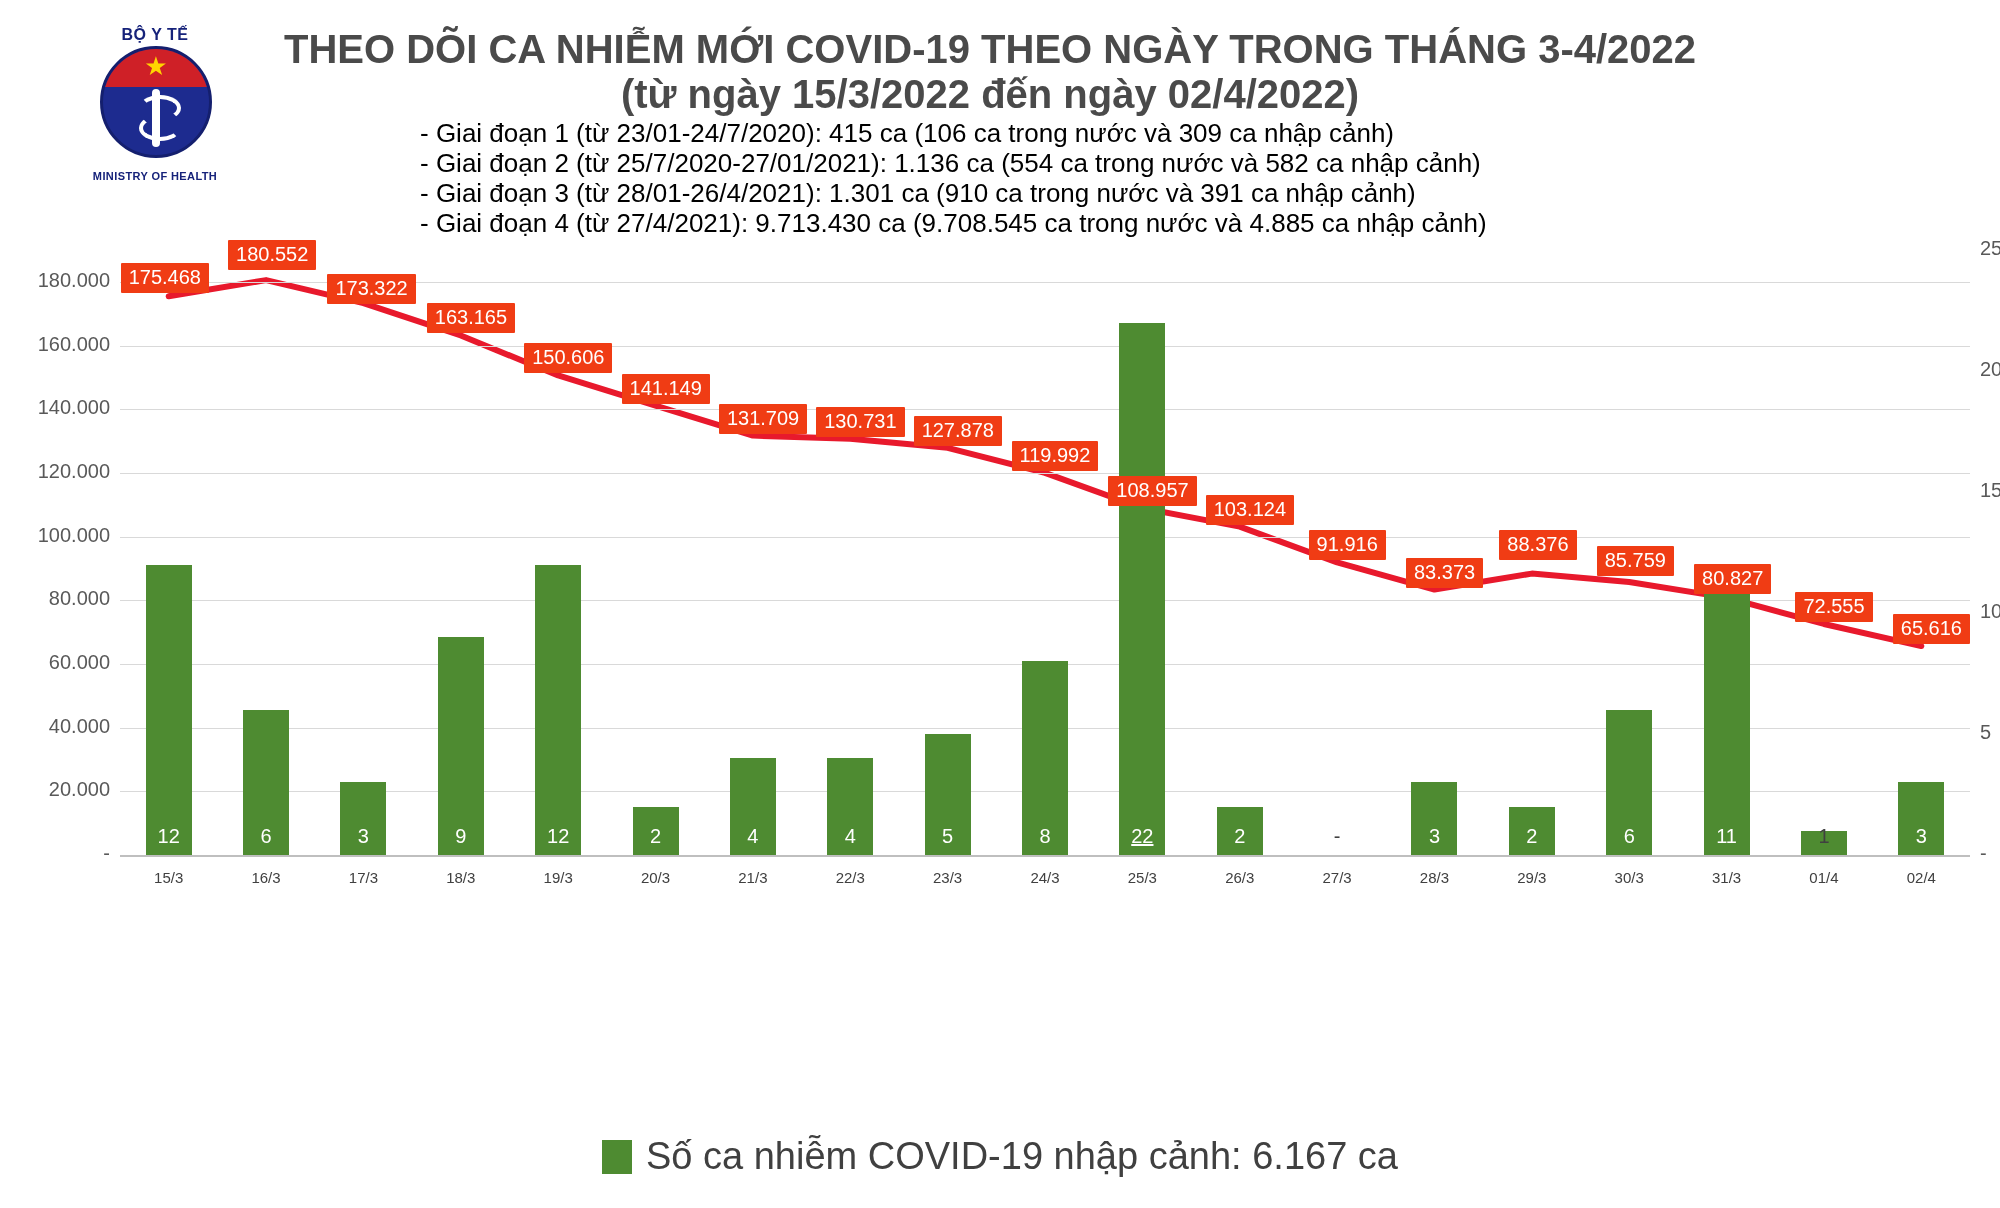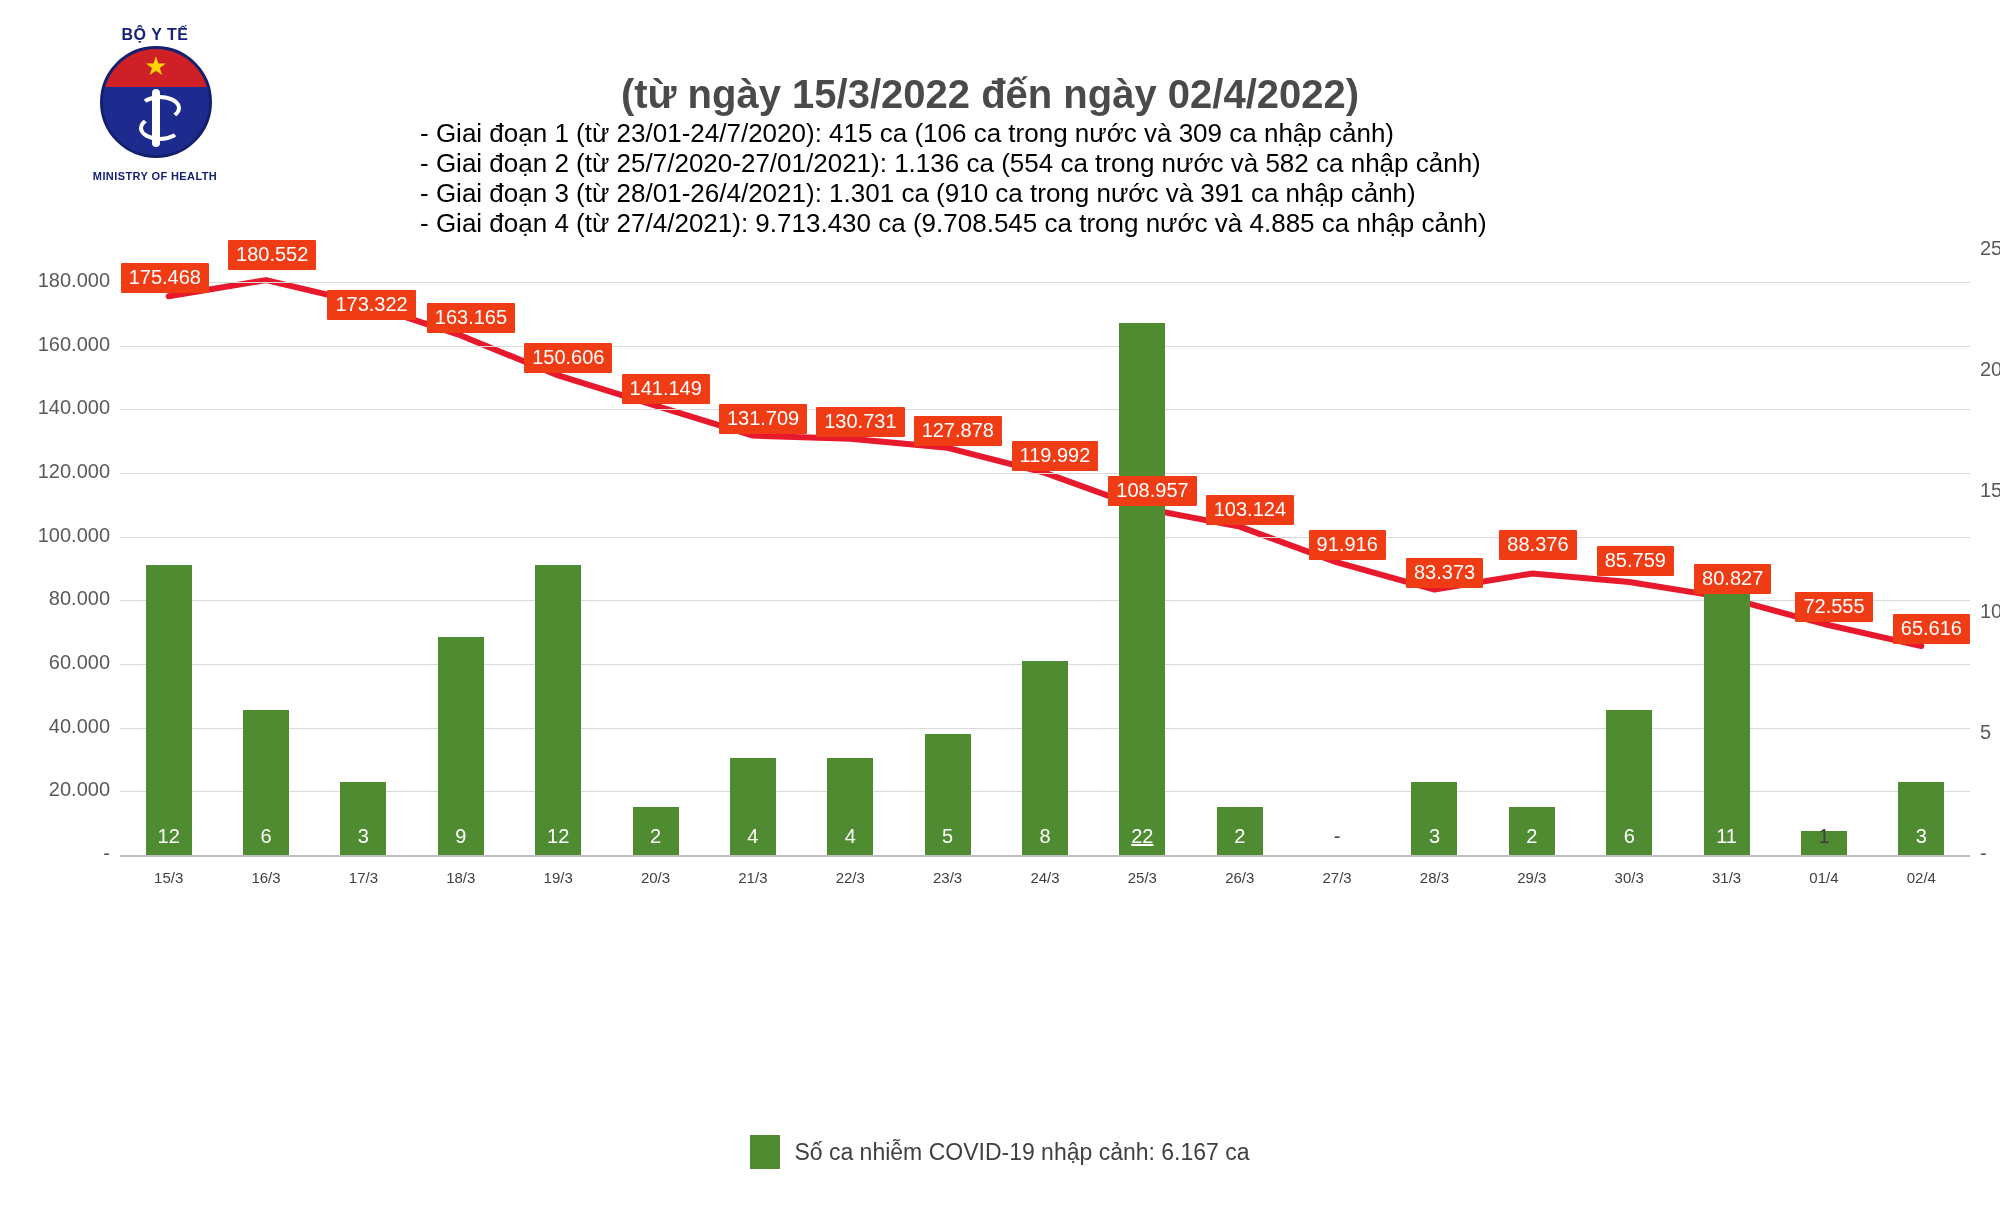--- a/index.html
+++ b/index.html
@@ -102,37 +102,38 @@
   }
 
   
   .legend {
     position:absolute; left:0; top:1135px; width:2000px;
     display:flex; justify-content:center; gap:92px; align-items:center;
   }
   .legend-item { display:flex; align-items:center; gap:14px; }
   .legend-swatch-bar { width:30px; height:34px; background:#4e8b31; }
   .legend-swatch-line { width:74px; height:5px; background:#e8192c; }
-  .legend-text { font-size:23px; color:#404040; }
+  .legend-text { font-size:38px; color:#404040; }
 </style>
 </head>
 <body>
 
 <div id="page">
 
   <div class="logo-wrap">
     <div class="logo-text-top">BỘ Y TẾ</div>
     <div class="logo-circle">
       <div class="logo-red-band"></div>
       <div style="position:absolute;left:50%;top:2px;transform:translateX(-50%);color:#ffd500;font-size:26px;line-height:30px;">★</div>
       <div class="logo-snake"></div>
     </div>
     <div class="logo-text-bottom">MINISTRY OF HEALTH</div>
   </div>
 
+  <div class="title-main">THEO DÕI CA NHIỄM MỚI COVID-19 THEO NGÀY TRONG THÁNG 3-4/2022</div>
   <div class="title-sub">(từ ngày 15/3/2022 đến ngày 02/4/2022)</div>
 
   <div class="phase-list">
     <div class="phase-line">- Giai đoạn 1 (từ 23/01-24/7/2020): 415 ca (106 ca trong nước và 309 ca nhập cảnh)</div>
     <div class="phase-line">- Giai đoạn 2 (từ 25/7/2020-27/01/2021): 1.136 ca (554 ca trong nước và 582 ca nhập cảnh)</div>
     <div class="phase-line">- Giai đoạn 3 (từ 28/01-26/4/2021): 1.301 ca (910 ca trong nước và 391 ca nhập cảnh)</div>
     <div class="phase-line">- Giai đoạn 4 (từ 27/4/2021): 9.713.430 ca (9.708.545 ca trong nước và 4.885 ca nhập cảnh)</div>
   </div>
 
   <div id="plot">
@@ -216,21 +217,21 @@
       <div class="xlabel" style="left: 1194.74px; top: 629px;">26/3</div>
       <div class="xlabel" style="left: 1292.11px; top: 629px;">27/3</div>
       <div class="xlabel" style="left: 1389.47px; top: 629px;">28/3</div>
       <div class="xlabel" style="left: 1486.84px; top: 629px;">29/3</div>
       <div class="xlabel" style="left: 1584.21px; top: 629px;">30/3</div>
       <div class="xlabel" style="left: 1681.58px; top: 629px;">31/3</div>
       <div class="xlabel" style="left: 1778.95px; top: 629px;">01/4</div>
       <div class="xlabel" style="left: 1876.32px; top: 629px;">02/4</div>
       <div class="dot-label" style="background: rgb(240, 60, 20); left: 120.684px; top: 23.2729px;">175.468</div>
       <div class="dot-label" style="background: rgb(240, 60, 20); left: 228.053px; top: 0.084421px;">180.552</div>
-      <div class="dot-label" style="background: rgb(240, 60, 20); left: 327.421px; top: 50px;">173.322</div>
+      <div class="dot-label" style="background: rgb(240, 60, 20); left: 327.421px; top: 34px;">173.322</div>
       <div class="dot-label" style="background: rgb(240, 60, 20); left: 426.789px; top: 63.4483px; text-align: center;">163.165</div>
       <div class="dot-label" style="background: rgb(240, 60, 20); left: 524.158px; top: 103.439px;">150.606</div>
       <div class="dot-label" style="background: rgb(240, 60, 20); left: 621.526px; top: 133.552px;">141.149</div>
       <div class="dot-label" style="background: rgb(240, 60, 20); left: 718.895px; top: 163.611px;">131.709</div>
       <div class="dot-label" style="background: rgb(240, 60, 20); left: 816.263px; top: 166.725px;">130.731</div>
       <div class="dot-label" style="background: rgb(240, 60, 20); left: 913.632px; top: 175.81px;">127.878</div>
       <div class="dot-label" style="background: rgb(240, 60, 20); left: 1011.5px; top: 200.92px;">119.992</div>
       <div class="dot-label" style="background: rgb(240, 60, 20); left: 1108.37px; top: 236.058px;">108.957</div>
       <div class="dot-label" style="background: rgb(240, 60, 20); left: 1205.74px; top: 254.631px;">103.124</div>
       <div class="dot-label" style="background: rgb(240, 60, 20); left: 1308.61px; top: 290.32px;">91.916</div>

